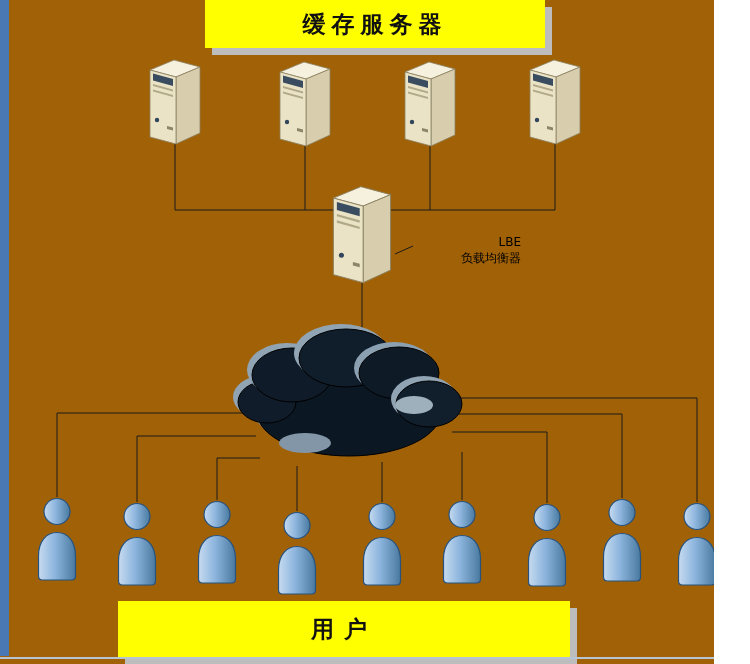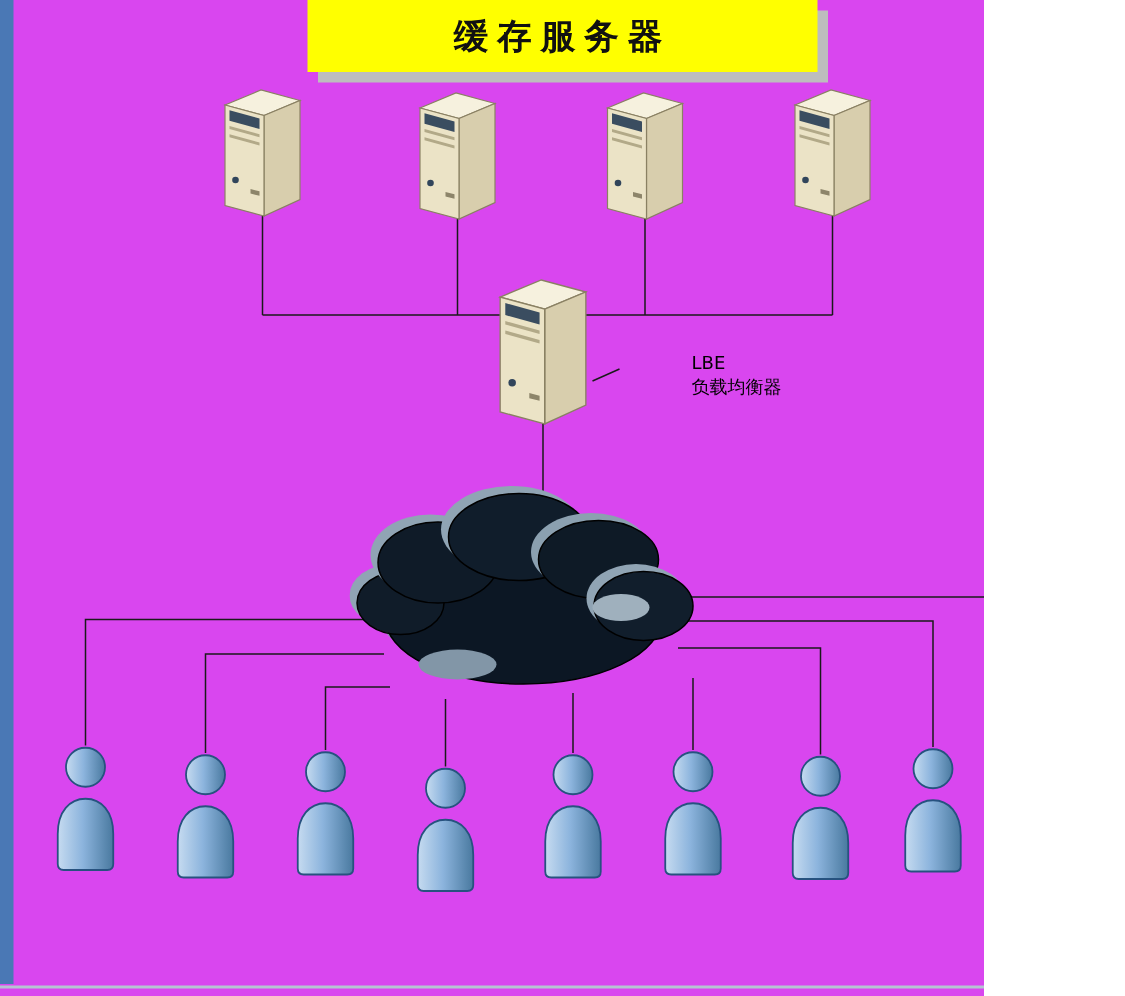--- a/index.html
+++ b/index.html
@@ -1,18 +1,18 @@
 <!DOCTYPE html>
 <html><head>
 <meta charset="utf-8">
 <style>
   html,body{margin:0;padding:0;background:#fff;}
   .canvas{
-    position:relative;width:656px;height:664px;background:#d946ef;
-    font-family:"DejaVu Sans","Liberation Sans",sans-serif;overflow:hidden;
+    position:relative;width:714px;height:664px;background:#a16207;
+    font-family:"DejaVu Sans","Liberation Sans",sans-serif;overflow:hidden;text-align:right;
   }
   .strip{position:absolute;left:0;top:0;width:9px;height:656px;background:#4a78b5;}
   .bottom-divider{position:absolute;left:0;top:657px;width:750px;height:2px;background:#b6c3d2;}
   .lines{position:absolute;left:0;top:0;}
   .node{position:absolute;}
   .banner{
     position:absolute;background:#ffff00;box-shadow:7px 7px 0 0 #bdbdbd;
     display:flex;align-items:center;justify-content:center;
     font-size:23px;font-weight:bold;color:#111;
   }
@@ -127,16 +127,19 @@
   <svg class="node" style="left:523px;top:503px" width="48" height="84">
       <use href="#sym-person"></use>
     </svg>
   <svg class="node" style="left:598px;top:498px" width="48" height="84">
       <use href="#sym-person"></use>
     </svg>
   <svg class="node" style="left:673px;top:502px" width="48" height="84">
       <use href="#sym-person"></use>
     </svg>
 
+  <div class="banner bottom">
+    <span>用户</span>
+  </div>
 
   <div class="bottom-divider"></div>
 
 </div>
 
 </body></html>

